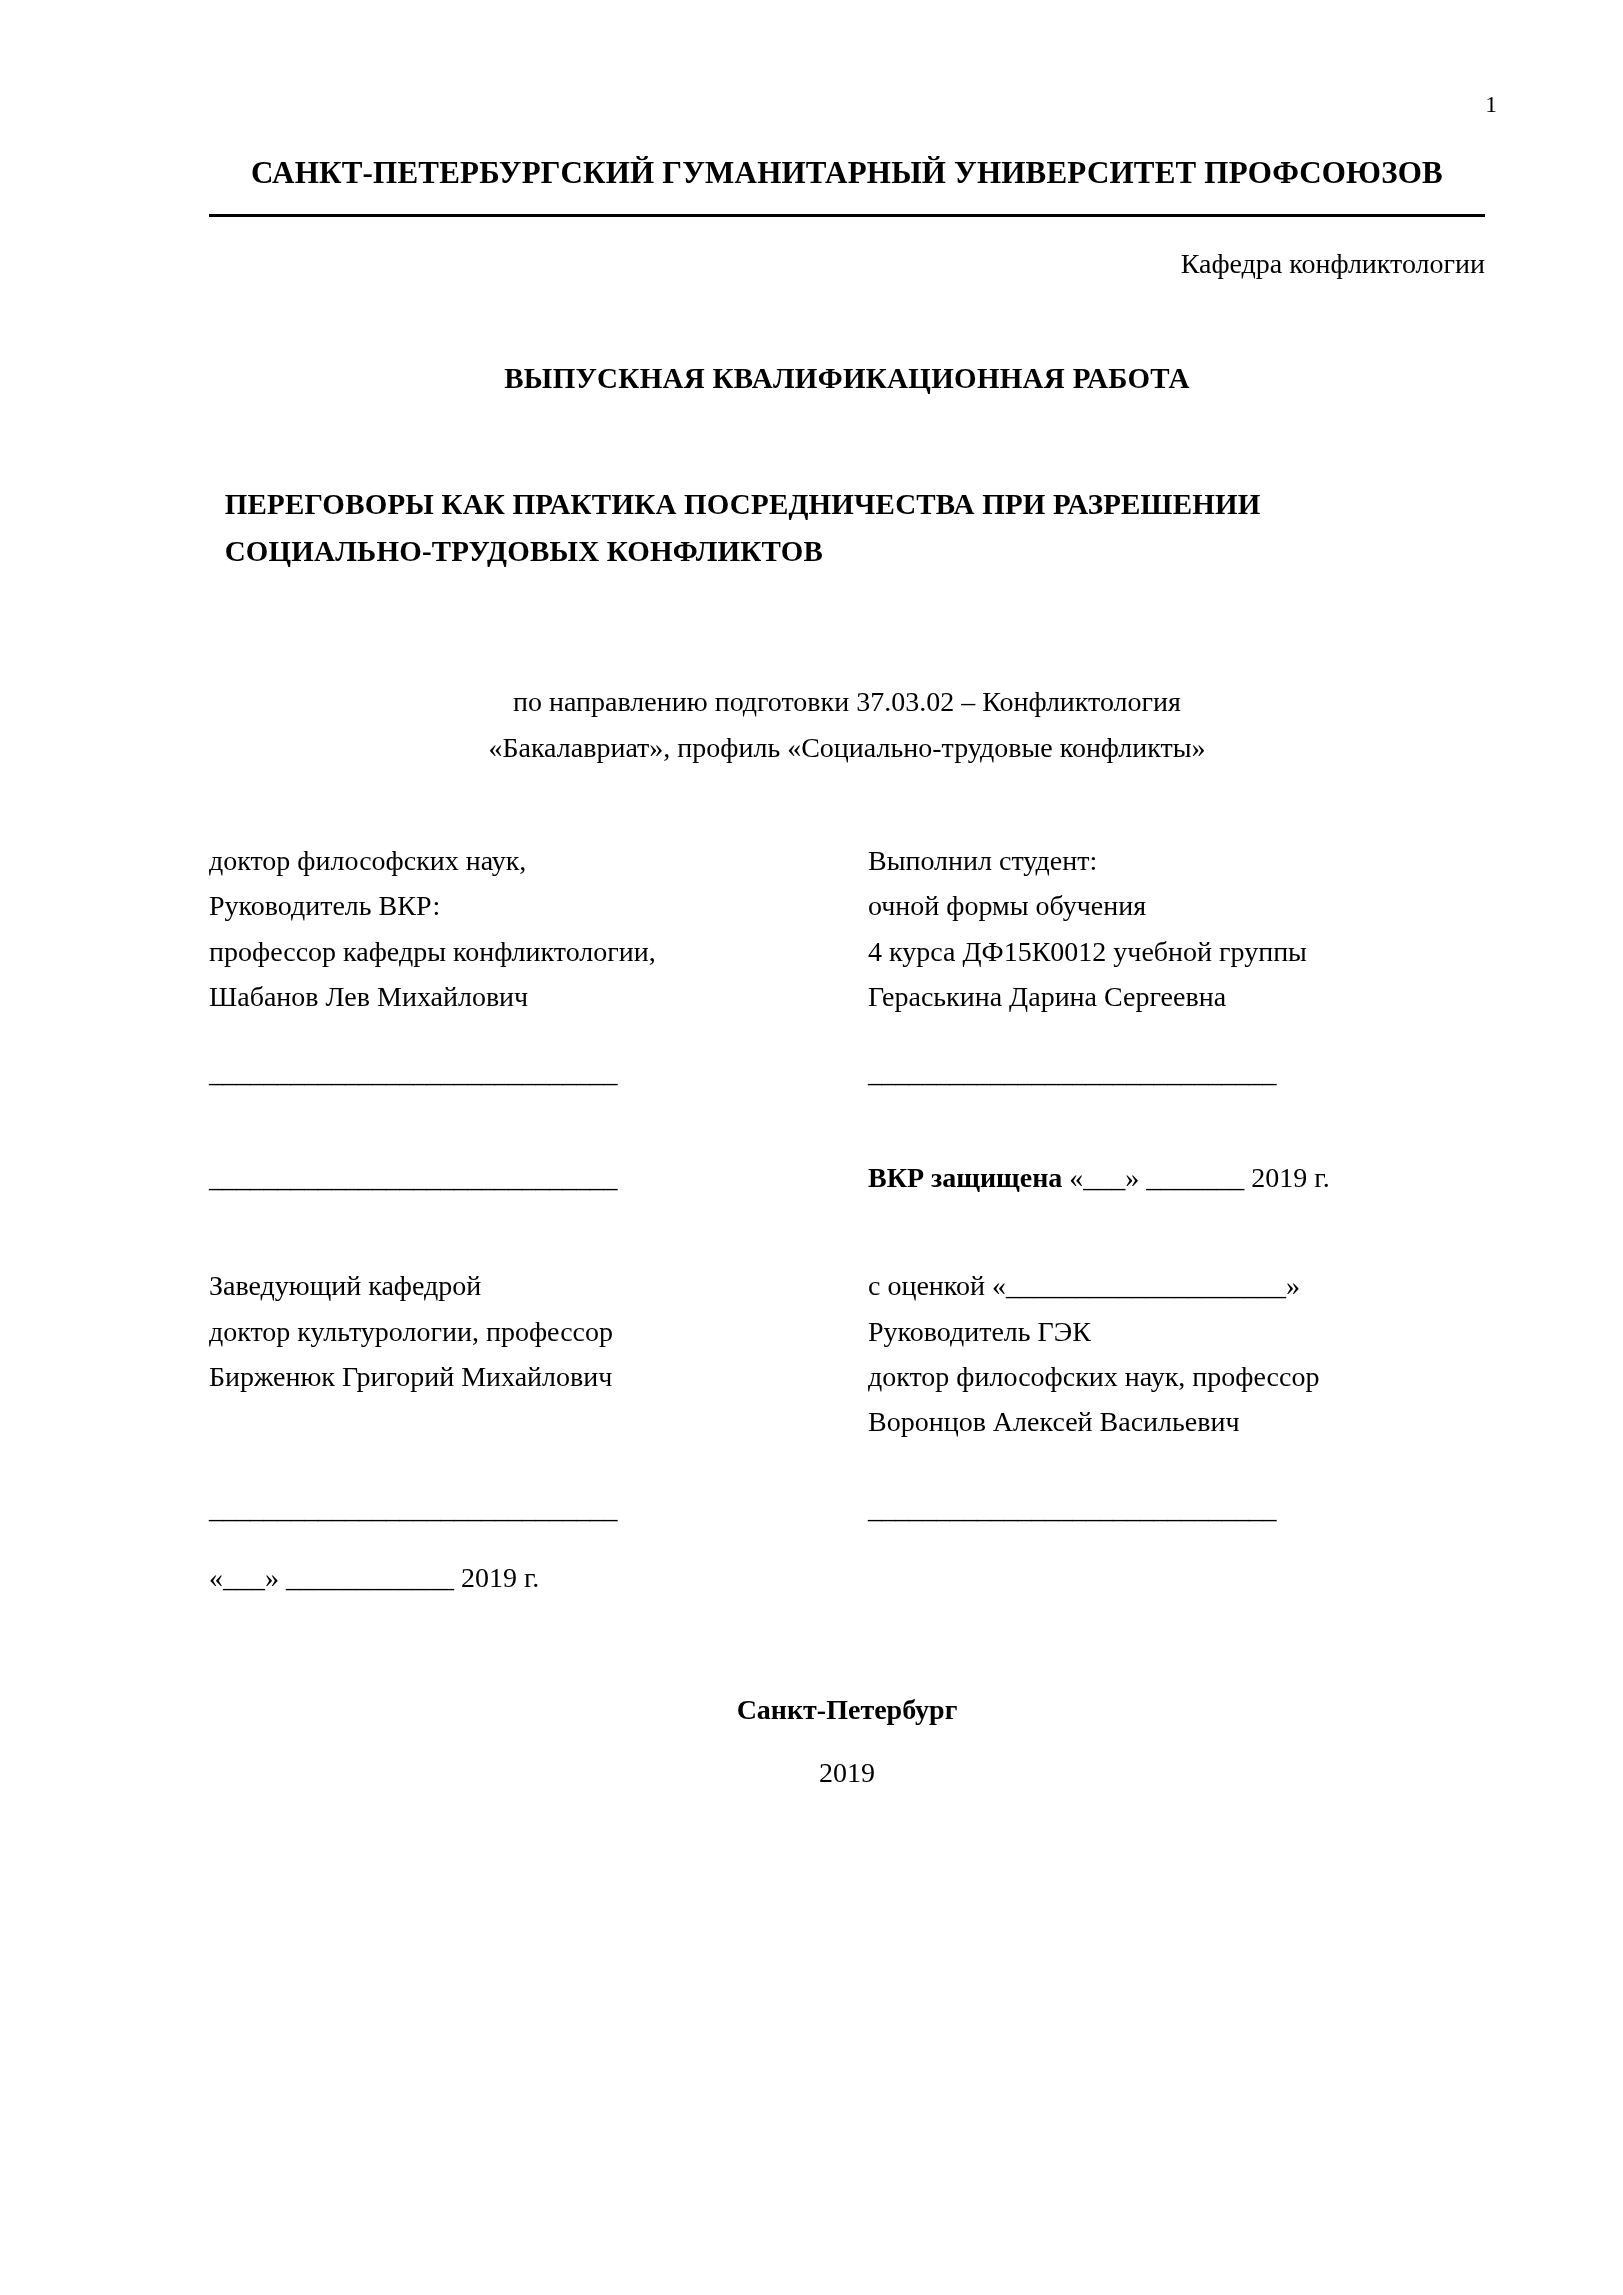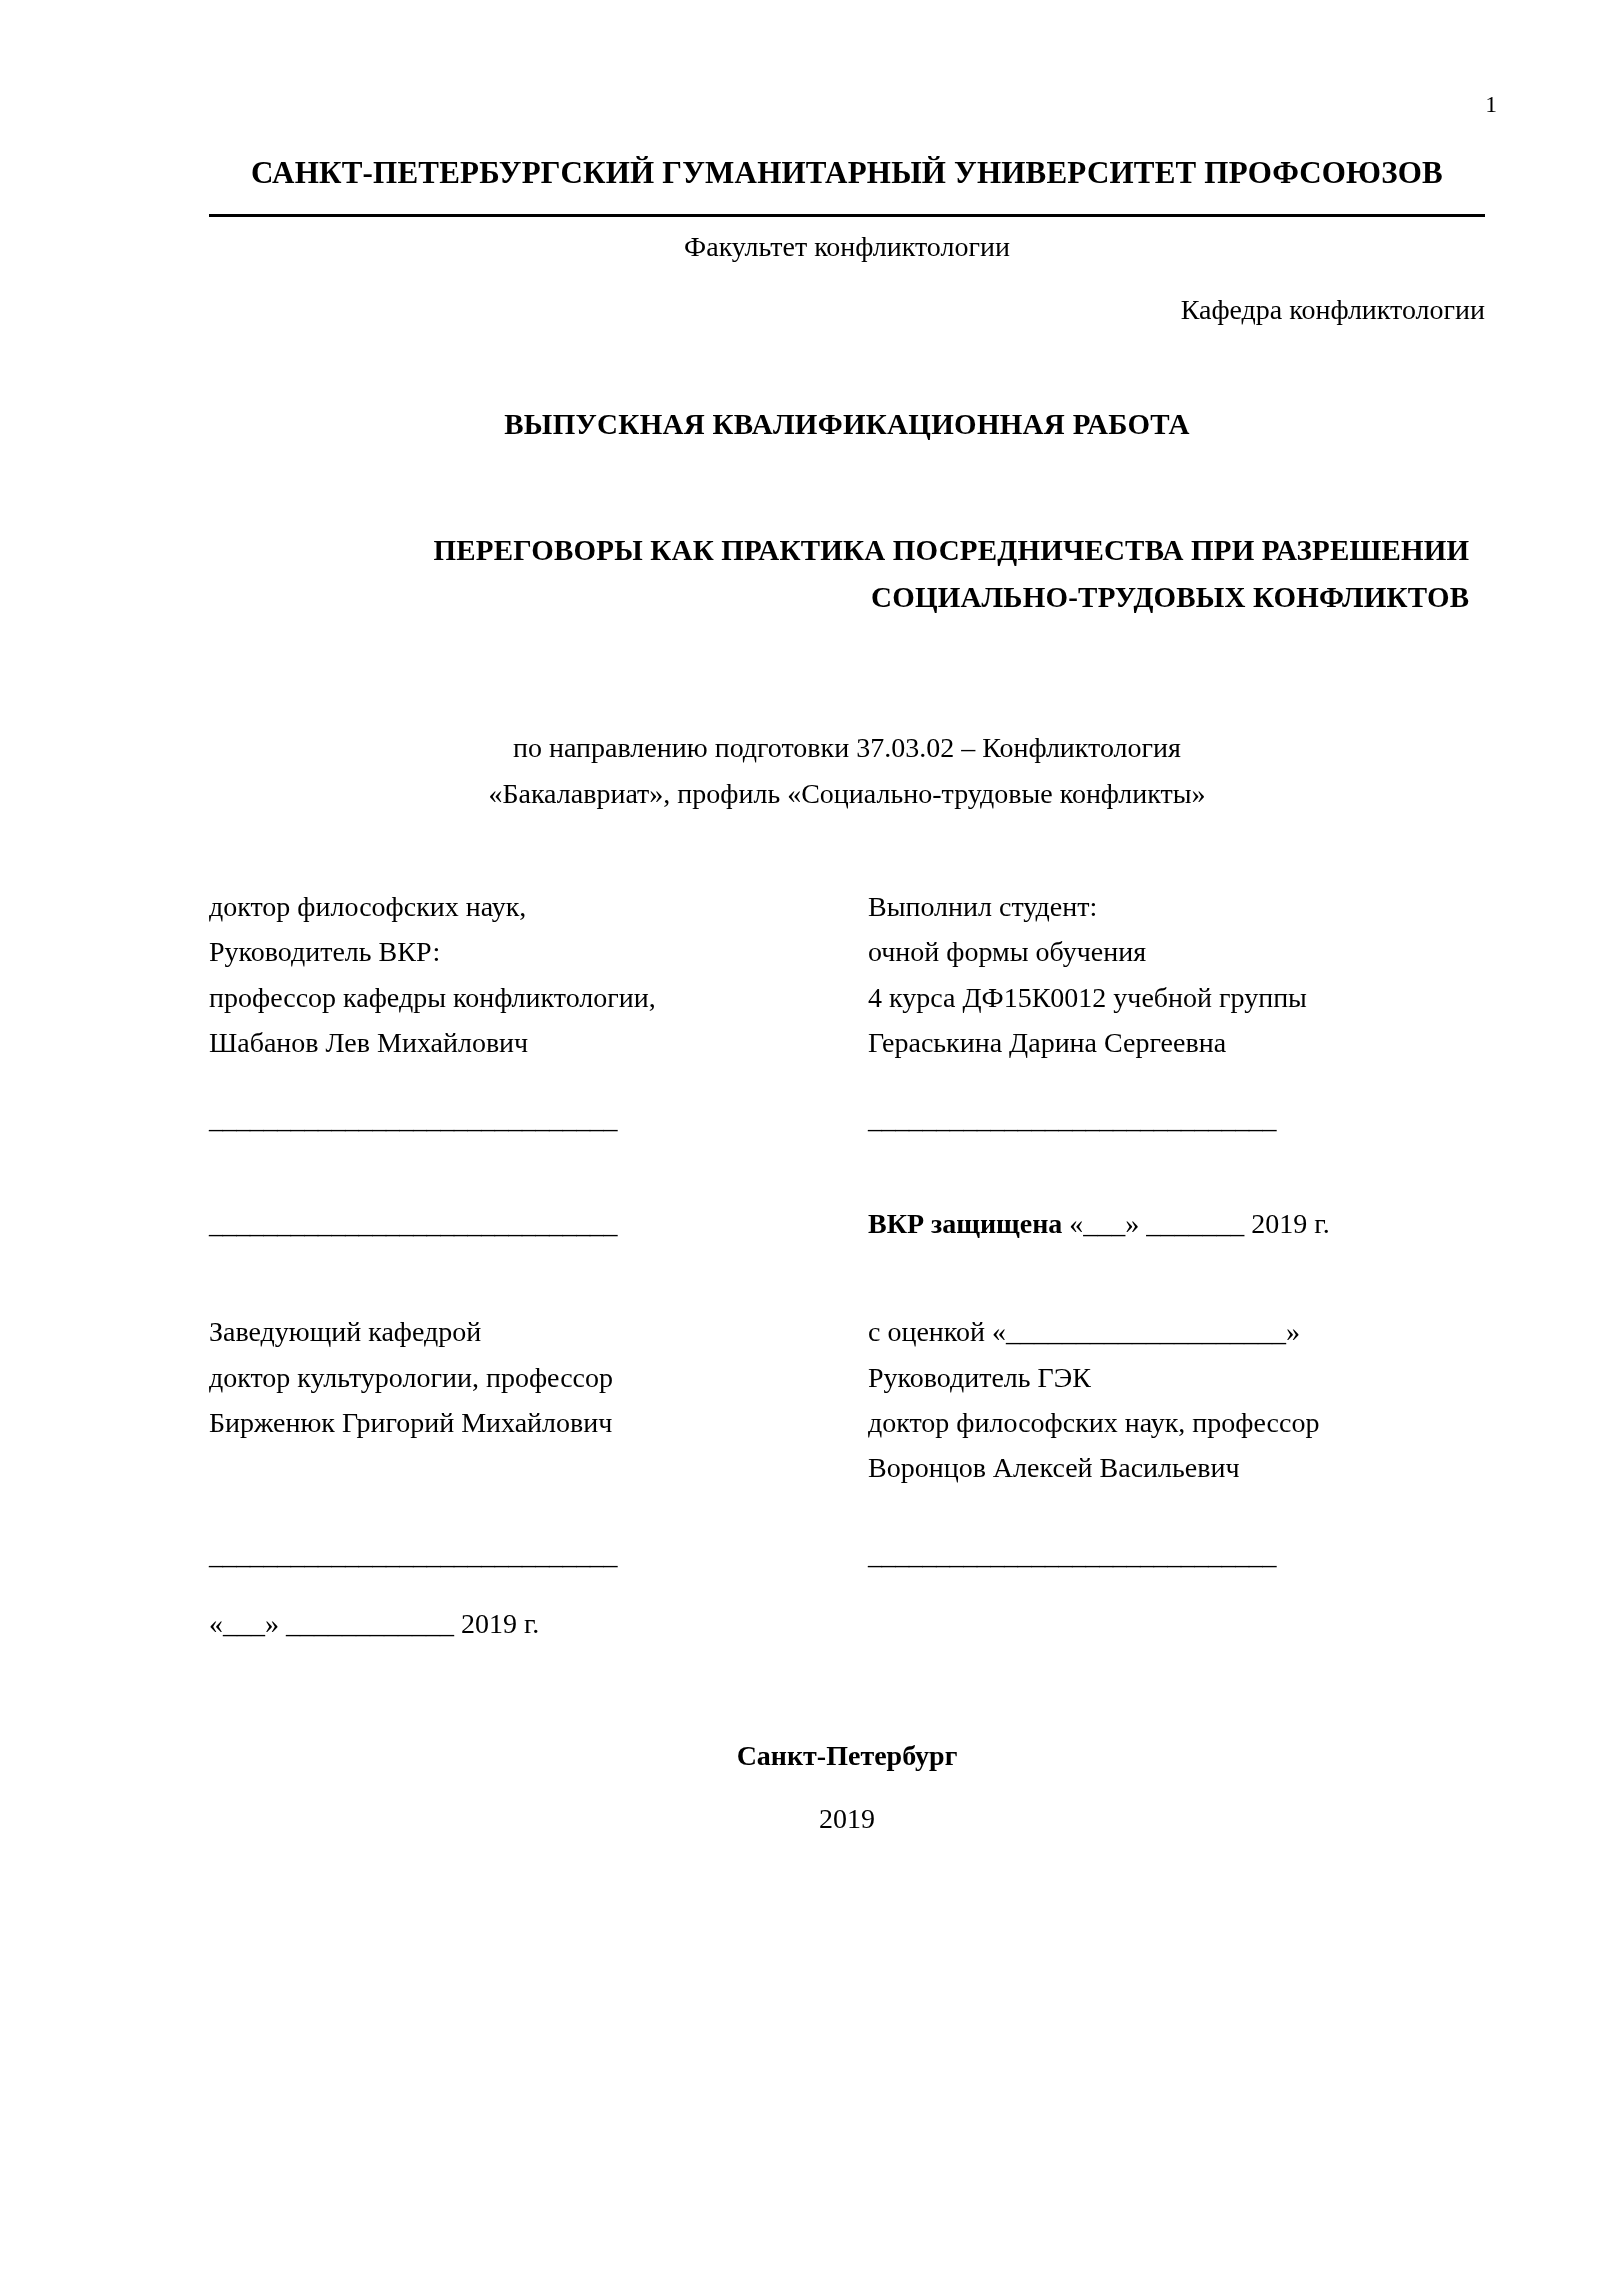--- a/index.html
+++ b/index.html
@@ -61,21 +61,21 @@
     margin-top: 31px;
   }
   .doc-type {
     text-align: center;
     font-weight: bold;
     font-size: 29px;
     letter-spacing: 0.3px;
     margin-top: 82px;
   }
   .thesis-title {
-    text-align: right;
+    text-align: left;
     font-weight: bold;
     font-size: 29px;
     line-height: 1.62;
     letter-spacing: 0.2px;
     margin-top: 86px;
     padding: 0 15.7px;
   }
   .program {
     text-align: center;
     font-size: 28px;
@@ -145,21 +145,20 @@
 <div class="page">
 
   <div class="page-number">1</div>
 
   <div class="content">
 
     <div class="univ-title">САНКТ-ПЕТЕРБУРГСКИЙ ГУМАНИТАРНЫЙ УНИВЕРСИТЕТ ПРОФСОЮЗОВ</div>
 
     <hr class="rule">
 
-    <div class="faculty">Факультет конфликтологии</div>
 
     <div class="department">Кафедра конфликтологии</div>
 
     <div class="doc-type">ВЫПУСКНАЯ КВАЛИФИКАЦИОННАЯ РАБОТА</div>
 
     <div class="thesis-title">ПЕРЕГОВОРЫ КАК ПРАКТИКА ПОСРЕДНИЧЕСТВА ПРИ РАЗРЕШЕНИИ СОЦИАЛЬНО-ТРУДОВЫХ КОНФЛИКТОВ</div>
 
     <div class="program">
       <div>по направлению подготовки 37.03.02 – Конфликтология</div>
       <div>«Бакалавриат», профиль «Социально-трудовые конфликты»</div>

